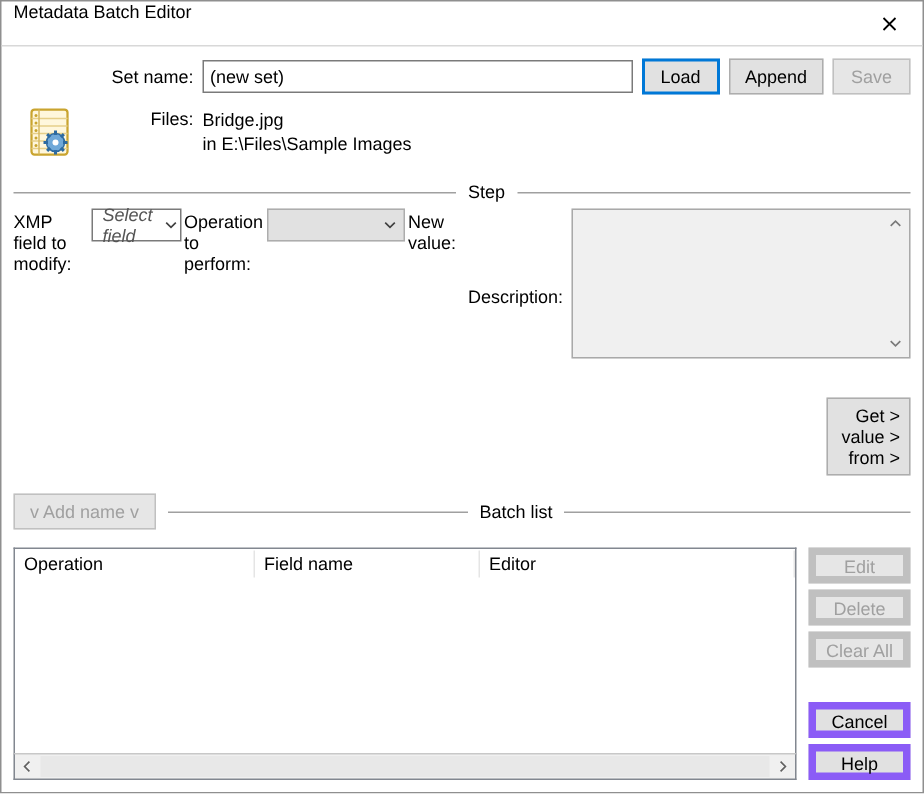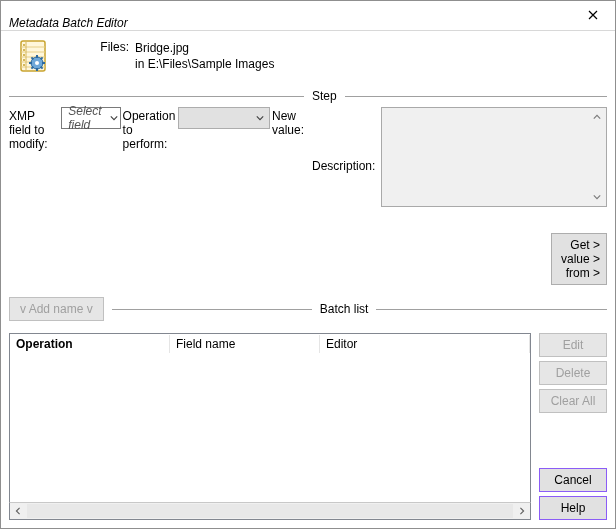--- a/index.html
+++ b/index.html
@@ -16,24 +16,23 @@
   .window {
     width: 616px;
     height: 529px;
     border: 1px solid #8f8f8f;
     display: flex;
     flex-direction: column;
   }
   .titlebar {
     height: 30px;
     display: flex;
-    align-items: flex-end;
+    align-items: flex-start;
     padding: 0 0 0 8px;
     border-bottom: 1px solid #d8d8d8;
-    font-style: italic;
   }
   .titlebar .title {
     flex: 1;
     font-size: 12px;
   }
   .titlebar .close {
     width: 44px; height: 30px;
     display: flex; align-items: center; justify-content: center;
     font-size: 14px;
   }
@@ -202,59 +201,66 @@
   .list-header {
     display:flex;
     height:20px;
     align-items:center;
   }
   .list-header .col {
     padding: 2px 6px;
     border-right: 1px solid #e5e5e5;
     font-size:12px;
   }
-  .col-op { width: 160px; font-weight: bold; }
+  .col-op { width: 160px; }
   .col-fn { width: 150px; }
   .col-val { flex:1; }
   .list-scroll-h {
     height: 18px;
     border:1px solid #828790;
     border-top: 1px solid #c8c8c8;
     background:#f0f0f0;
     display:flex; align-items:center; justify-content:space-between;
   }
   .sb-l, .sb-r { width:16px; height:16px; display:flex; align-items:center; justify-content:center; color:#606060;}
   .sb-track { flex:1; height: 14px; background:#e8e8e8; margin:0 1px;}
 
   .rightbtns {
     width: 68px;
     display:flex; flex-direction:column; gap:4px;
   }
   .rightbtns .spacer { flex:1; }
-  .rb { height:24px; width:100%; border:1px solid #8b5cf6; background:#e1e1e1; font:inherit; cursor:pointer;}
+  .rb { height:24px; width:100%; border:5px solid #8b5cf6; background:#e1e1e1; font:inherit; cursor:pointer;}
   .rb.disabled { color:#a0a0a0; background:#e6e6e6; border-color:#c0c0c0; cursor:default;}
 
   svg { display:block; }
 </style>
 </head>
 <body>
 
 <div class="window">
 
   <div class="titlebar">
     <div class="title">Metadata Batch Editor</div>
     <div class="close">
       <svg width="10" height="10" viewBox="0 0 10 10">
           <path d="M1 1 L9 9 M9 1 L1 9" stroke="#000" stroke-width="1.2"></path>
         </svg>
     </div>
   </div>
 
   <div class="client">
 
+    <div class="row-setname">
+      <div class="lbl-right">Set name:</div>
+      <input class="setname-input" type="text" value="(new set)" style="">
+      <button class="btn primary">Load</button>
+      <button class="btn">Append</button>
+      <button class="btn disabled">Save</button>
+    </div>
 
     <div class="row-files">
       <div class="icon-slot">
         <svg class="file-icon" viewBox="0 0 36 36">
           <rect x="6" y="2" width="24" height="30" rx="2" fill="#fff7dc" stroke="#c9a42f" stroke-width="1.5"></rect>
           <path d="M6 8 h24 M6 13 h24 M6 18 h24 M6 23 h24 M6 28 h24" stroke="#e6cf89" stroke-width="1"></path>
           <path d="M11 2 v30" stroke="#d6b85f" stroke-width="1"></path>
           <circle cx="9" cy="6" r="1" fill="#c9a42f"></circle>
             <circle cx="9" cy="11" r="1" fill="#c9a42f"></circle>
             <circle cx="9" cy="16" r="1" fill="#c9a42f"></circle>

